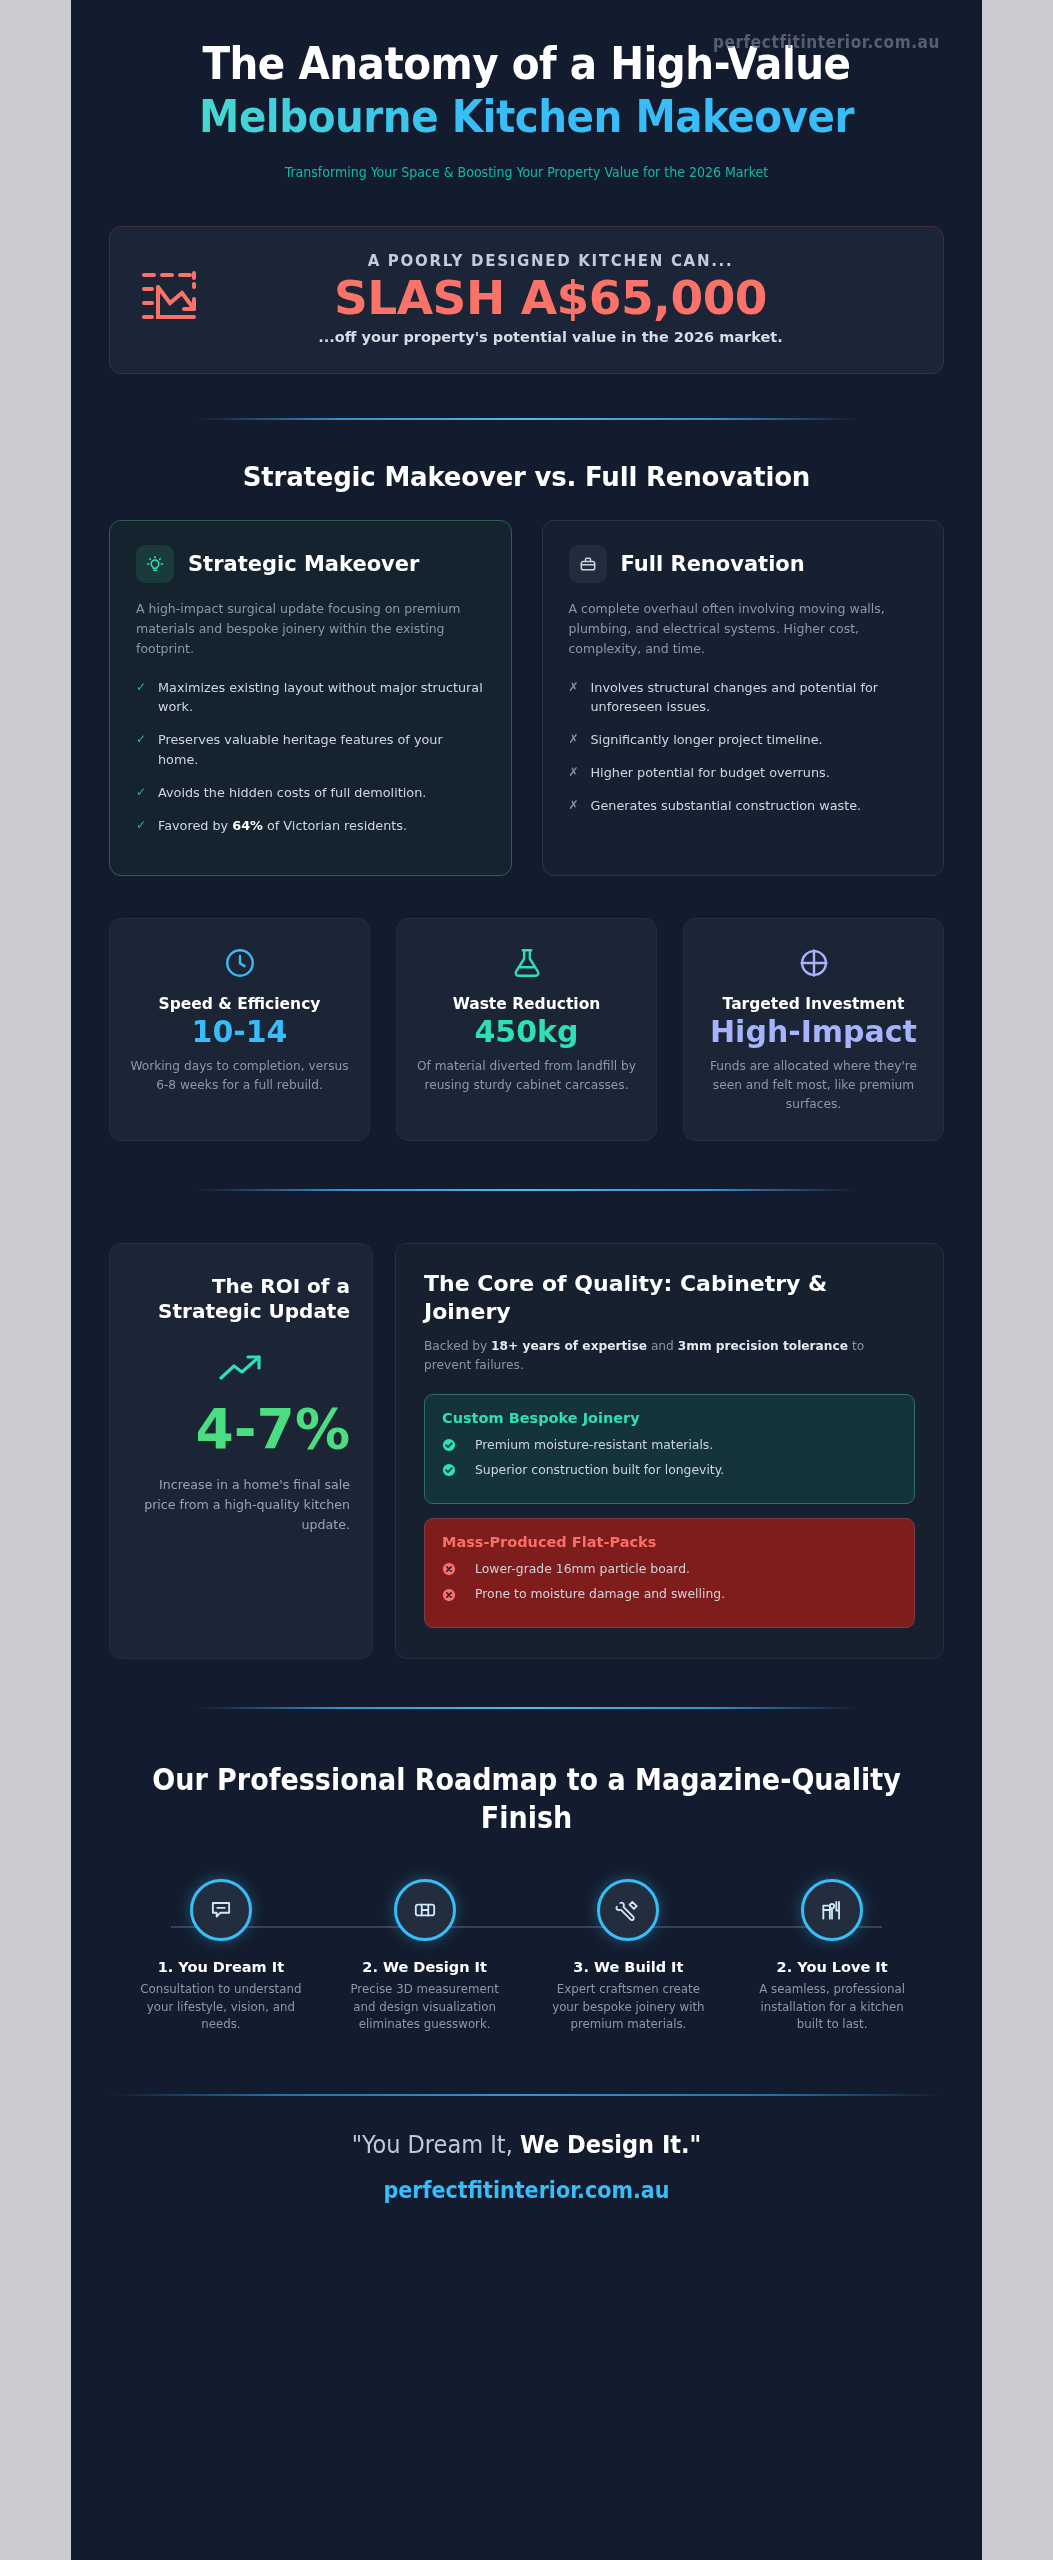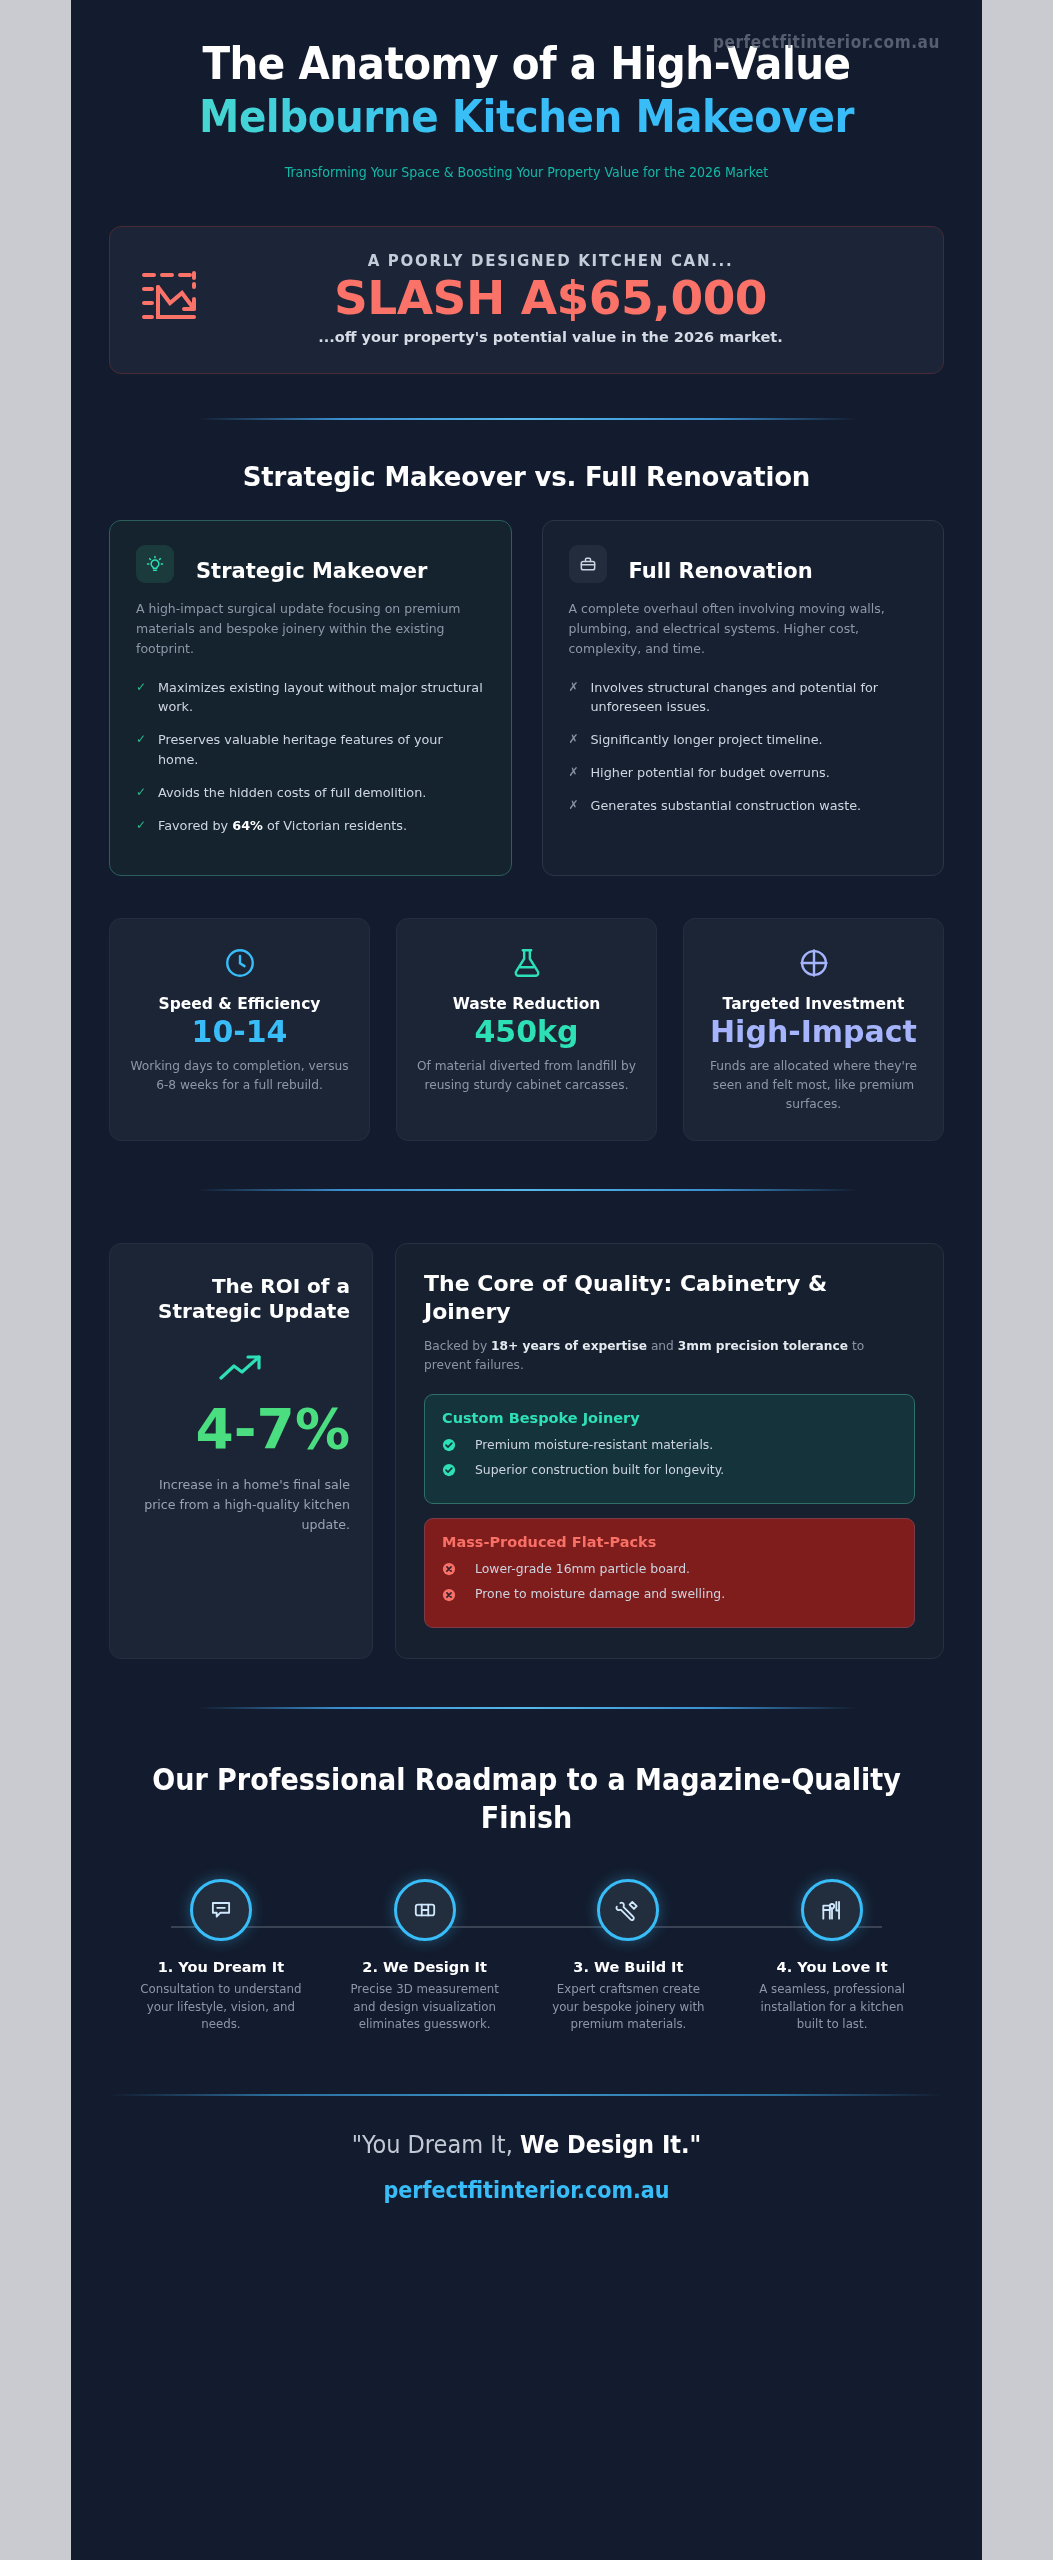--- a/index.html
+++ b/index.html
@@ -112,21 +112,21 @@
     margin-top: 28px;
   }
   .cmp-card {
     flex: 1 1 0;
     border-radius: 12px;
     padding: 24px 26px 26px 26px;
     background: #16212f;
   }
   .cmp-card.good { border: 1px solid #2c5f5c; background: #15232e; }
   .cmp-card.bad  { border: 1px solid #2a3547; background: #172030; }
-  .cmp-head { display: flex; align-items: flex-end; gap: 22px; }
+  .cmp-head { display: flex; align-items: center; gap: 14px; }
   .cmp-badge {
     width: 38px; height: 38px; border-radius: 9px;
     display: flex; align-items: center; justify-content: center;
     flex: 0 0 auto;
   }
   .cmp-badge.good { background: #1a3a3c; }
   .cmp-badge.bad  { background: #232c3d; }
   .cmp-title { font-size: 21px; font-weight: 800; color: #ffffff; }
   .cmp-desc {
     margin-top: 16px;
@@ -541,21 +541,21 @@
         <div class="step">
           <div class="step-circle">
             <svg width="26" height="26" viewBox="0 0 24 24" fill="none" stroke="#cfe8fb" stroke-width="1.7" stroke-linecap="round" stroke-linejoin="round">
               <path d="M4 20V8h6v12"></path>
               <circle cx="12" cy="8.5" r="2"></circle>
               <path d="M12 10.5V20"></path>
               <path d="M16 4.5v8M18.5 4.5v8M16 12.5h2.5V20"></path>
               <path d="M4 12h6"></path>
             </svg>
           </div>
-          <div class="step-title">4. You Love It</div>
+          <div class="step-title">2. You Love It</div>
           <div class="step-desc">A seamless, professional installation for a kitchen built to last.</div>
         </div>
       </div>
     </div>
   </div>
 
   <div class="foot-rule"></div>
   <div class="foot-quote">
     <span>"You Dream It, </span><b>We Design It."</b>
   </div>

